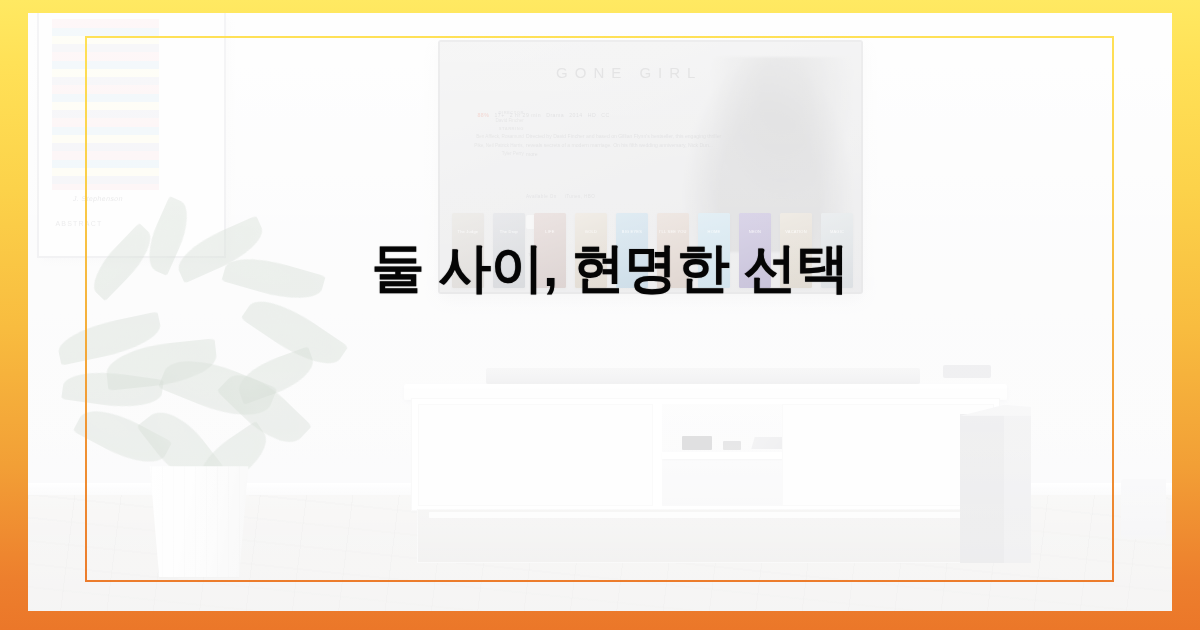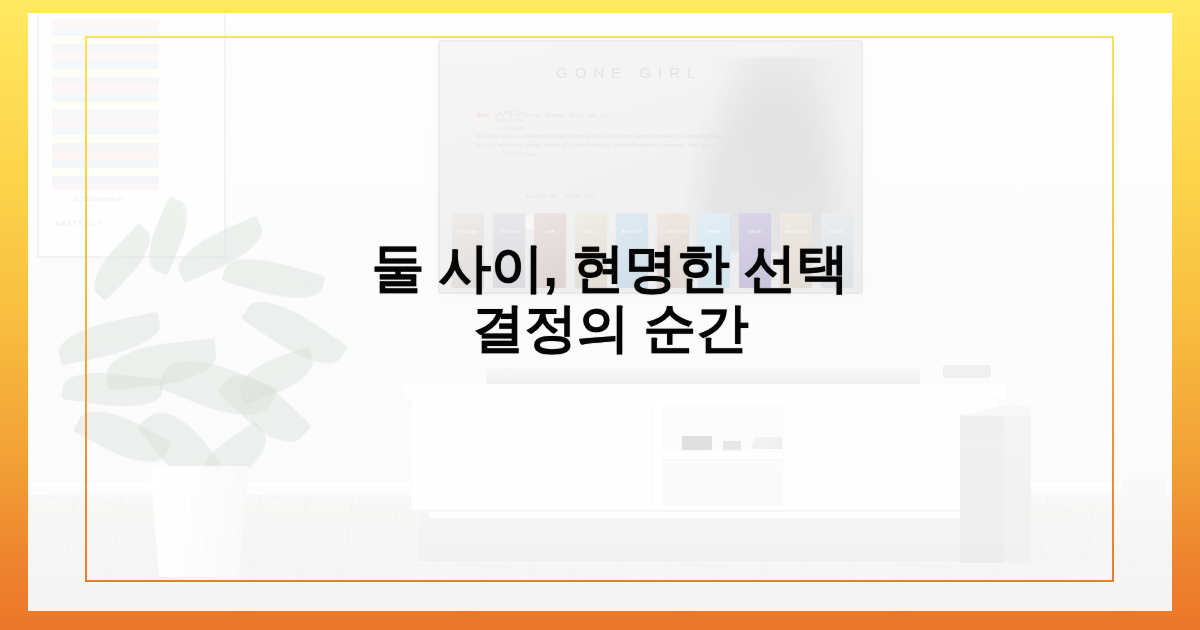--- a/index.html
+++ b/index.html
@@ -449,16 +449,15 @@
 
       <div class="wash"></div>
       <div class="wash2"></div>
     </div>
   </div>
 
   <div id="innerframe"></div>
 
   <div id="headline">
     <span class="line">둘 사이, 현명한 선택</span>
-    <span class="line">결정의 순간</span>
   </div>
 
 </div>
 
 </body></html>

